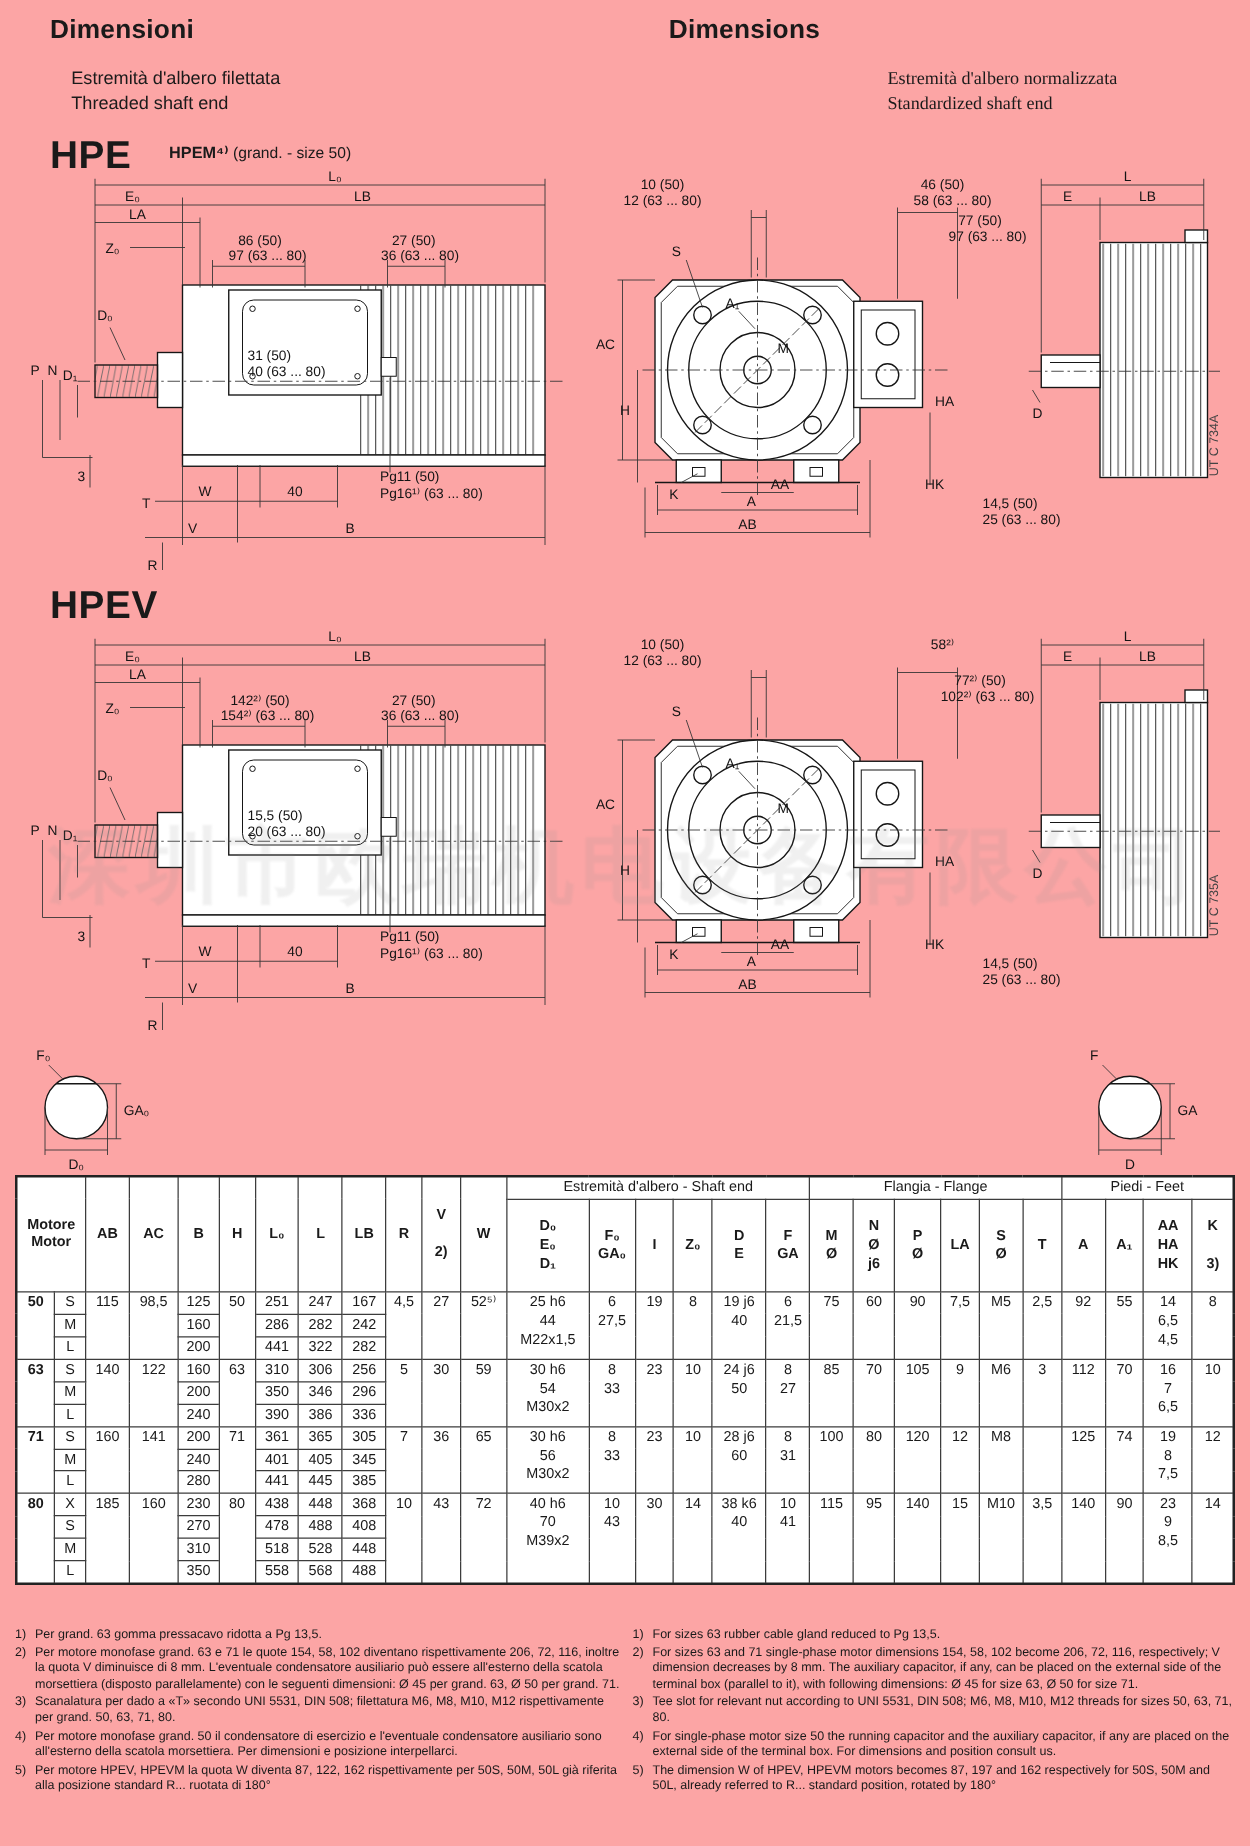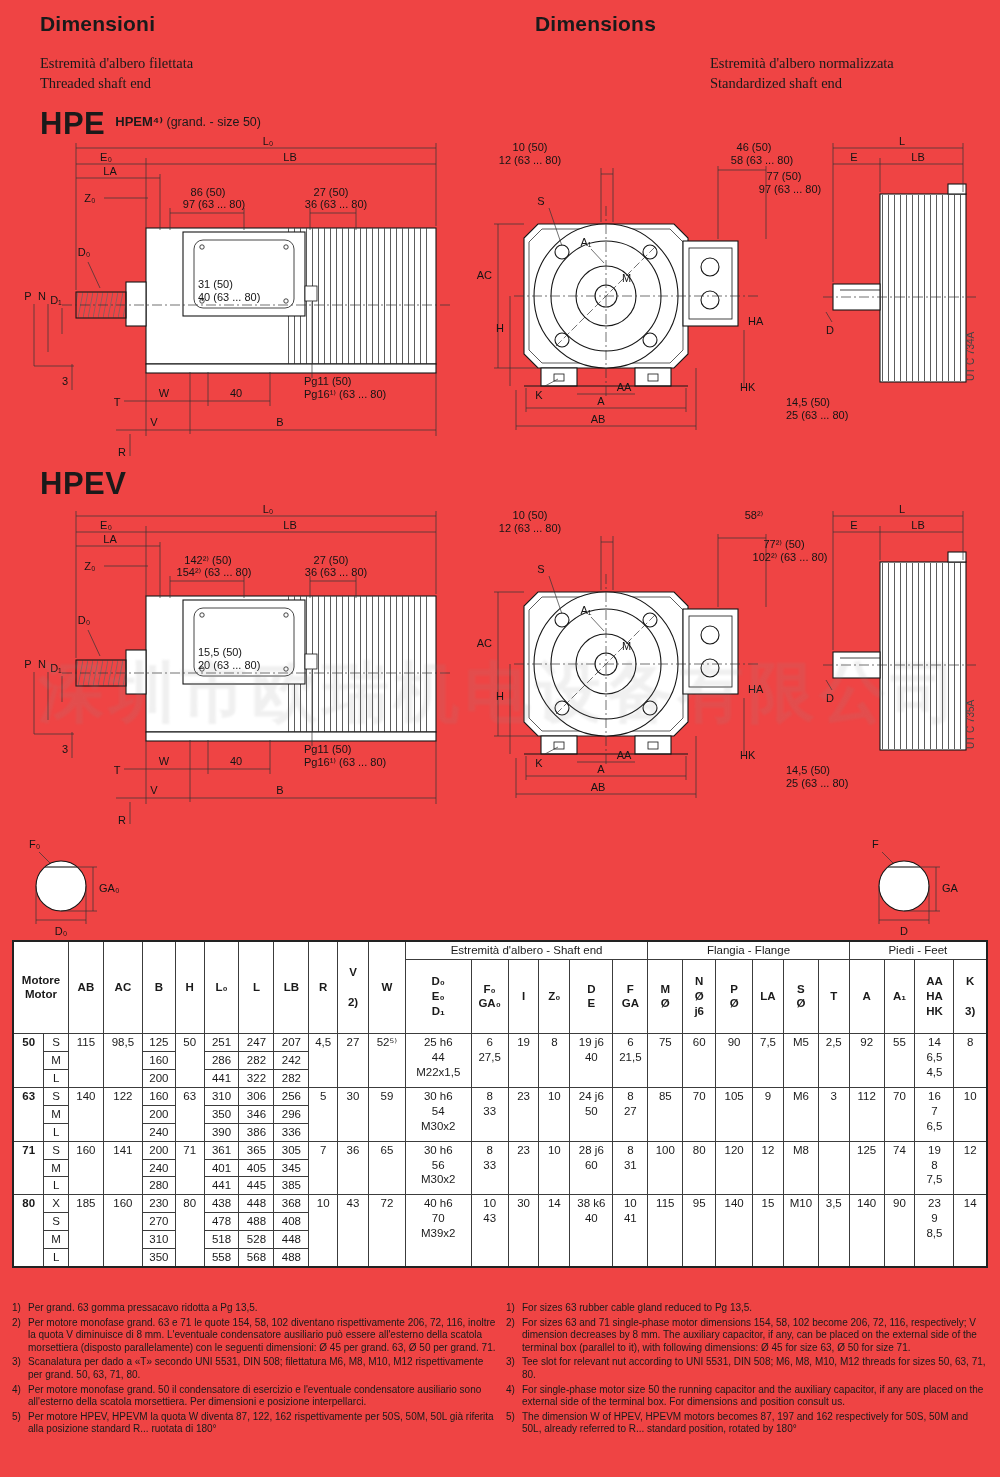--- a/index.html
+++ b/index.html
@@ -1,24 +1,24 @@
 <!DOCTYPE html>
 <html><head>
 <meta charset="utf-8">
 <style>
   * { box-sizing: border-box; }
   html,body { margin:0; padding:0; background:#e8e8e8; }
-  .page { position:relative; width:1000px; height:1477px; background:#ef4444;
+  .page { position:relative; width:1000px; height:1477px; background:#fca5a5;
           font-family:"Liberation Sans","DejaVu Sans",sans-serif; color:#1a1a1a; overflow:hidden; margin:0 auto; }
   .abs { position:absolute; }
   .page-title { font-size:21px; font-weight:bold; letter-spacing:.2px; }
   .subtitle { font-size:14.5px; line-height:1.35; }
   .sec-head { display:flex; align-items:flex-start; gap:10px; }
   .sec-big { font-size:31px; font-weight:bold; letter-spacing:.5px; }
-  .sec-sub { font-size:12.5px; padding-top:8px; line-height:1.3; }
+  .sec-sub { font-size:12.5px; padding-top:8px; line-height:1.3;margin-left:20px; }
   .sec-sub b { font-size:13px; }
   .drawing-svg text { font-size:11px; fill:#141414; font-family:"Liberation Sans","DejaVu Sans",sans-serif; }
   .drawing-svg .ref-text { font-size:10px; fill:#444; }
   .detail-svg text { font-size:11px; fill:#141414; font-family:"Liberation Sans","DejaVu Sans",sans-serif; }
   .dim-table { border-collapse:collapse; table-layout:fixed; width:976px; background:#fff; border:2px solid #222; }
   .dim-table th, .dim-table td { border:1px solid #3c3c3c; white-space:pre-line; text-align:center;
           font-size:11.5px; line-height:1.3; padding:1px 1px; overflow:hidden; }
   .dim-table thead th { font-weight:bold; vertical-align:middle; }
   .dim-table thead .group-h { height:18px; font-weight:normal; font-size:11.5px; }
   .dim-table thead tr:nth-child(2) th { height:74px; }
@@ -33,21 +33,21 @@
                white-space:nowrap; text-align:center; filter:blur(1px); pointer-events:none; }
 </style>
 </head>
 <body>
 
 <div class="page">
 
   <div class="abs page-title" style="left:40px; top:12px;">Dimensioni</div>
   <div class="abs page-title" style="left:535px; top:12px;">Dimensions</div>
 
-  <div class="abs subtitle" style="left:40px; top:54px;font-family:Liberation Serif, serif;">
+  <div class="abs subtitle" style="left:57px; top:54px;">
     <div>Estremità d'albero filettata</div>
     <div>Threaded shaft end</div>
   </div>
   <div class="abs subtitle" style="left:710px; top:54px;font-family:Liberation Serif, serif;">
     <div>Estremità d'albero normalizzata</div>
     <div>Standardized shaft end</div>
   </div>
 
   <div class="abs sec-head" style="left:40px; top:106px;">
     <span class="sec-big">HPE</span>
@@ -549,21 +549,21 @@
       <tbody>
         <tr>
           <td rowspan="3" class="size-cell">50</td>
           <td class="variant-cell">S</td>
           <td rowspan="3">115</td>
           <td rowspan="3">98,5</td>
           <td>125</td>
           <td rowspan="3">50</td>
           <td>251</td>
           <td>247</td>
-          <td>207</td>
+          <td>167</td>
           <td rowspan="3">4,5</td>
           <td rowspan="3">27</td>
           <td rowspan="3">52⁵⁾</td>
           <td rowspan="3">25 h6
 44
 M22x1,5</td>
           <td rowspan="3">6
 27,5</td>
           <td rowspan="3">19</td>
           <td rowspan="3">8</td>

